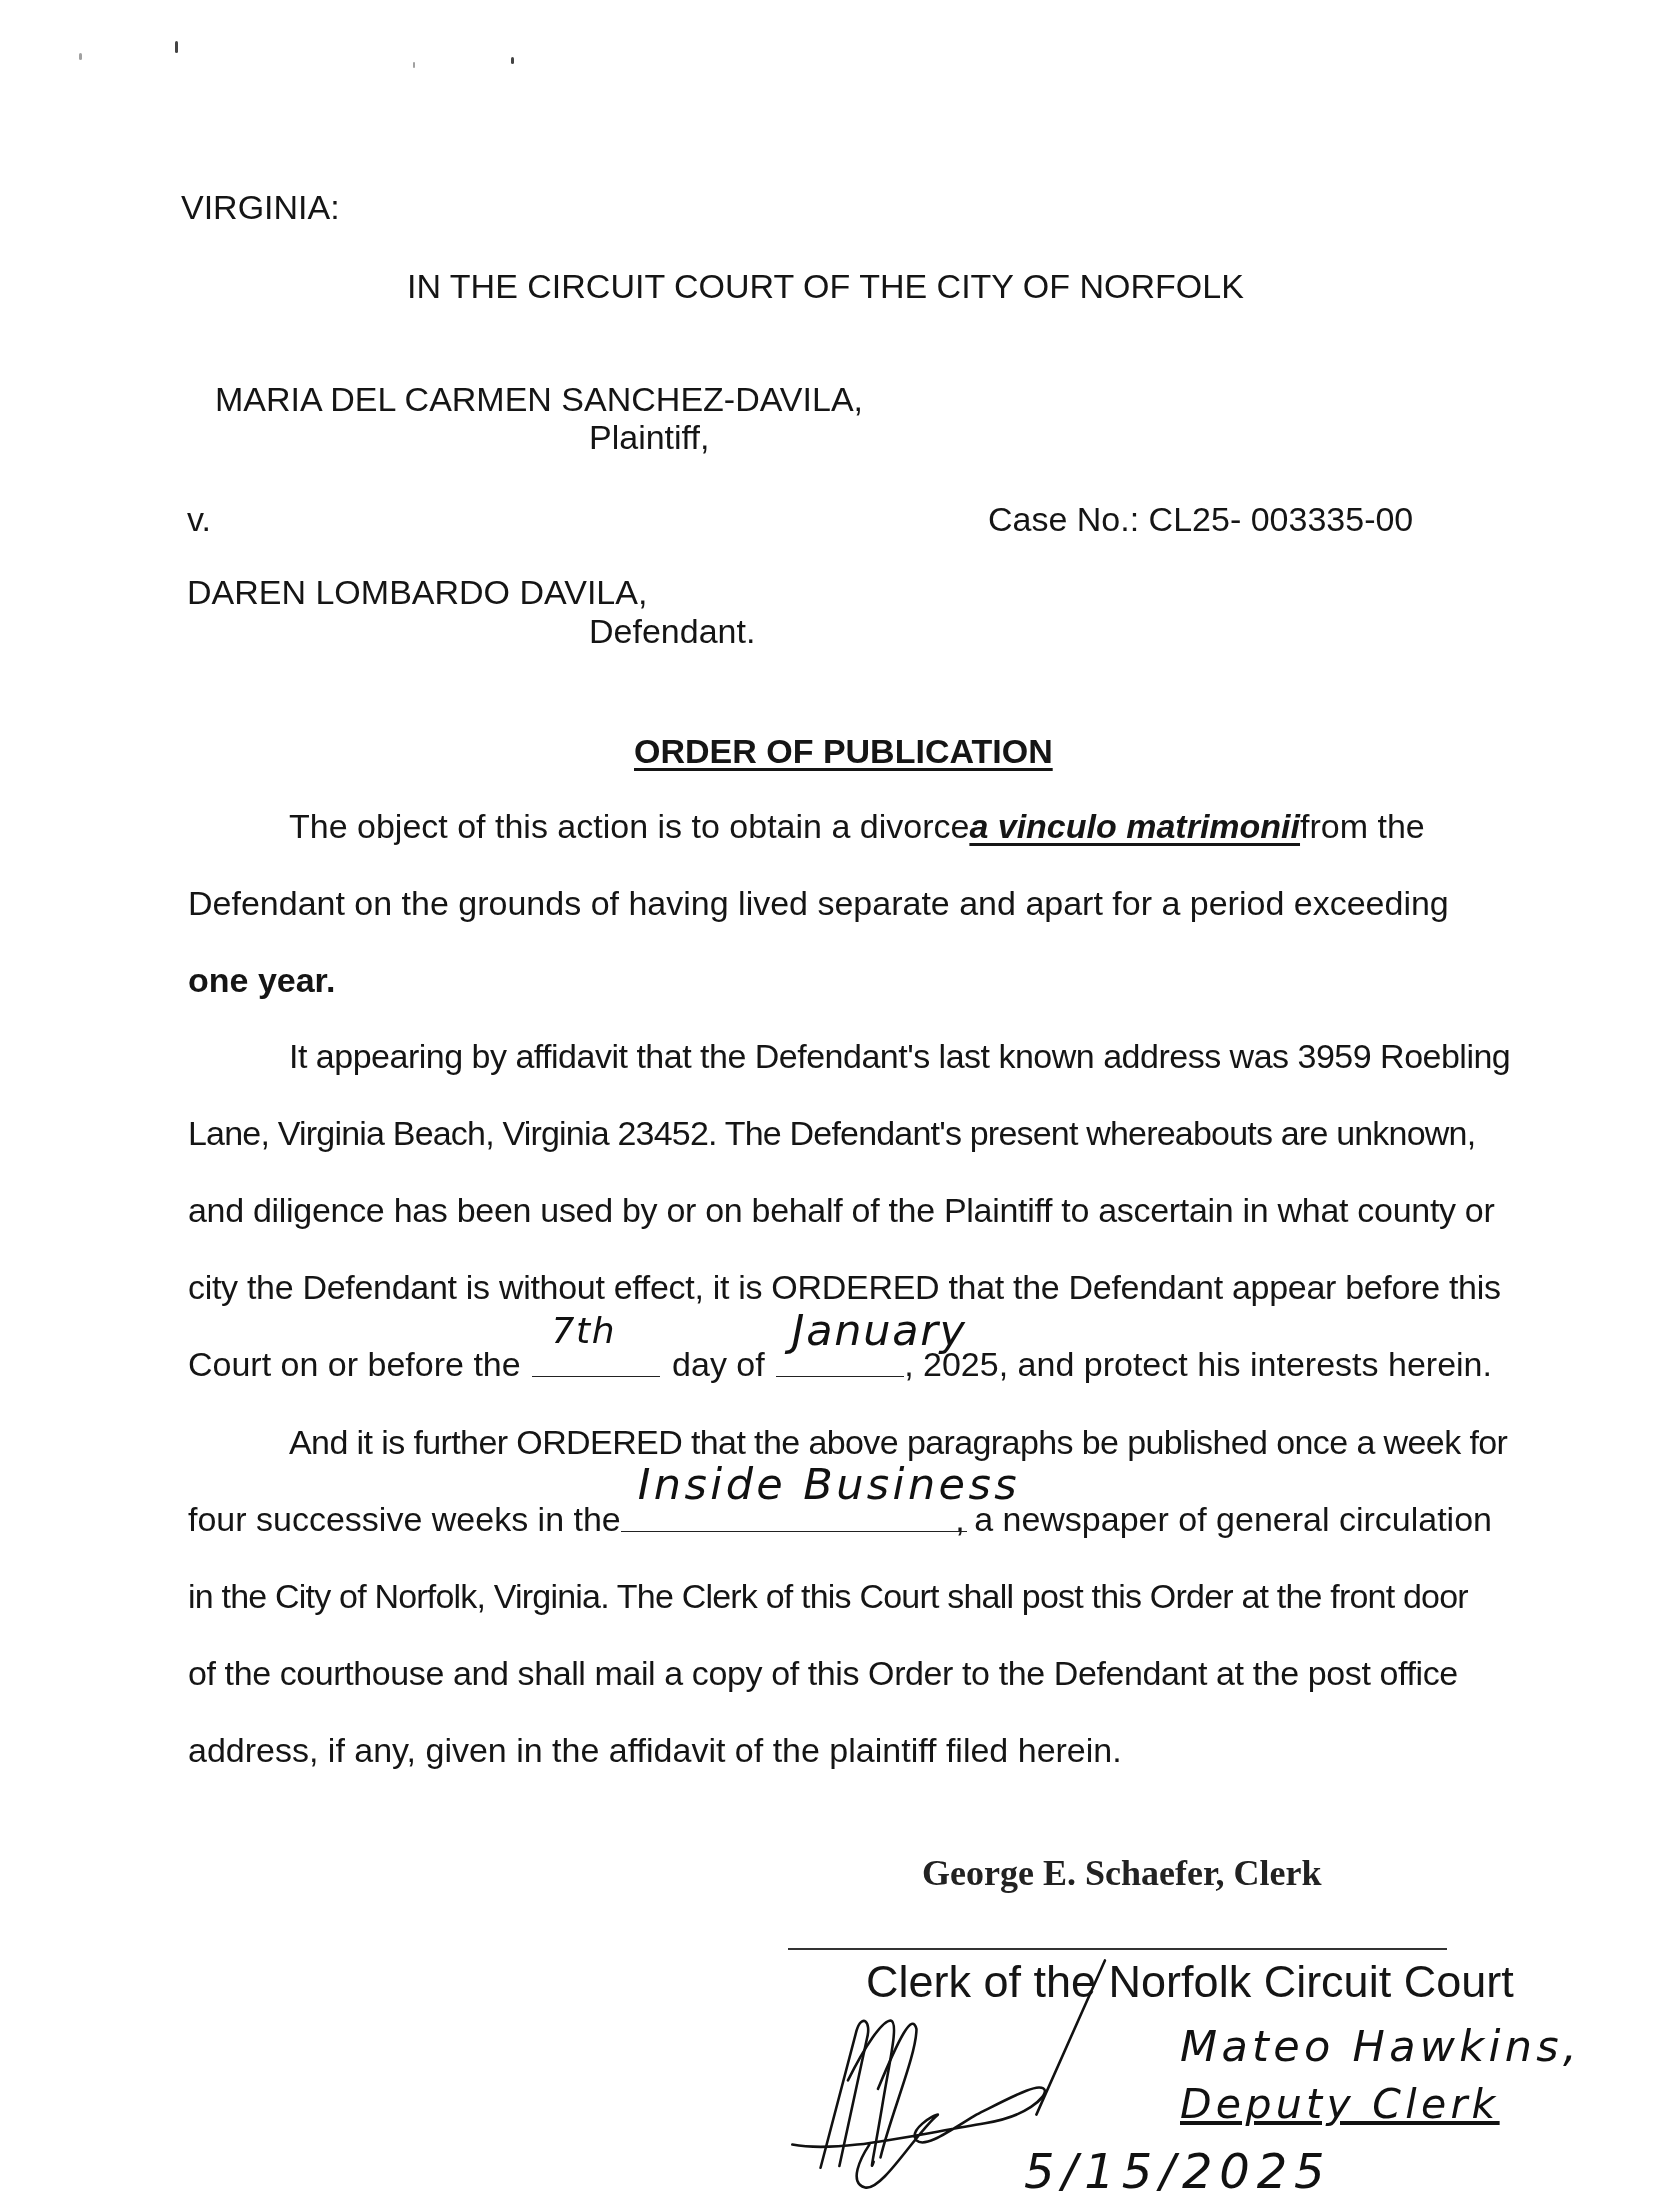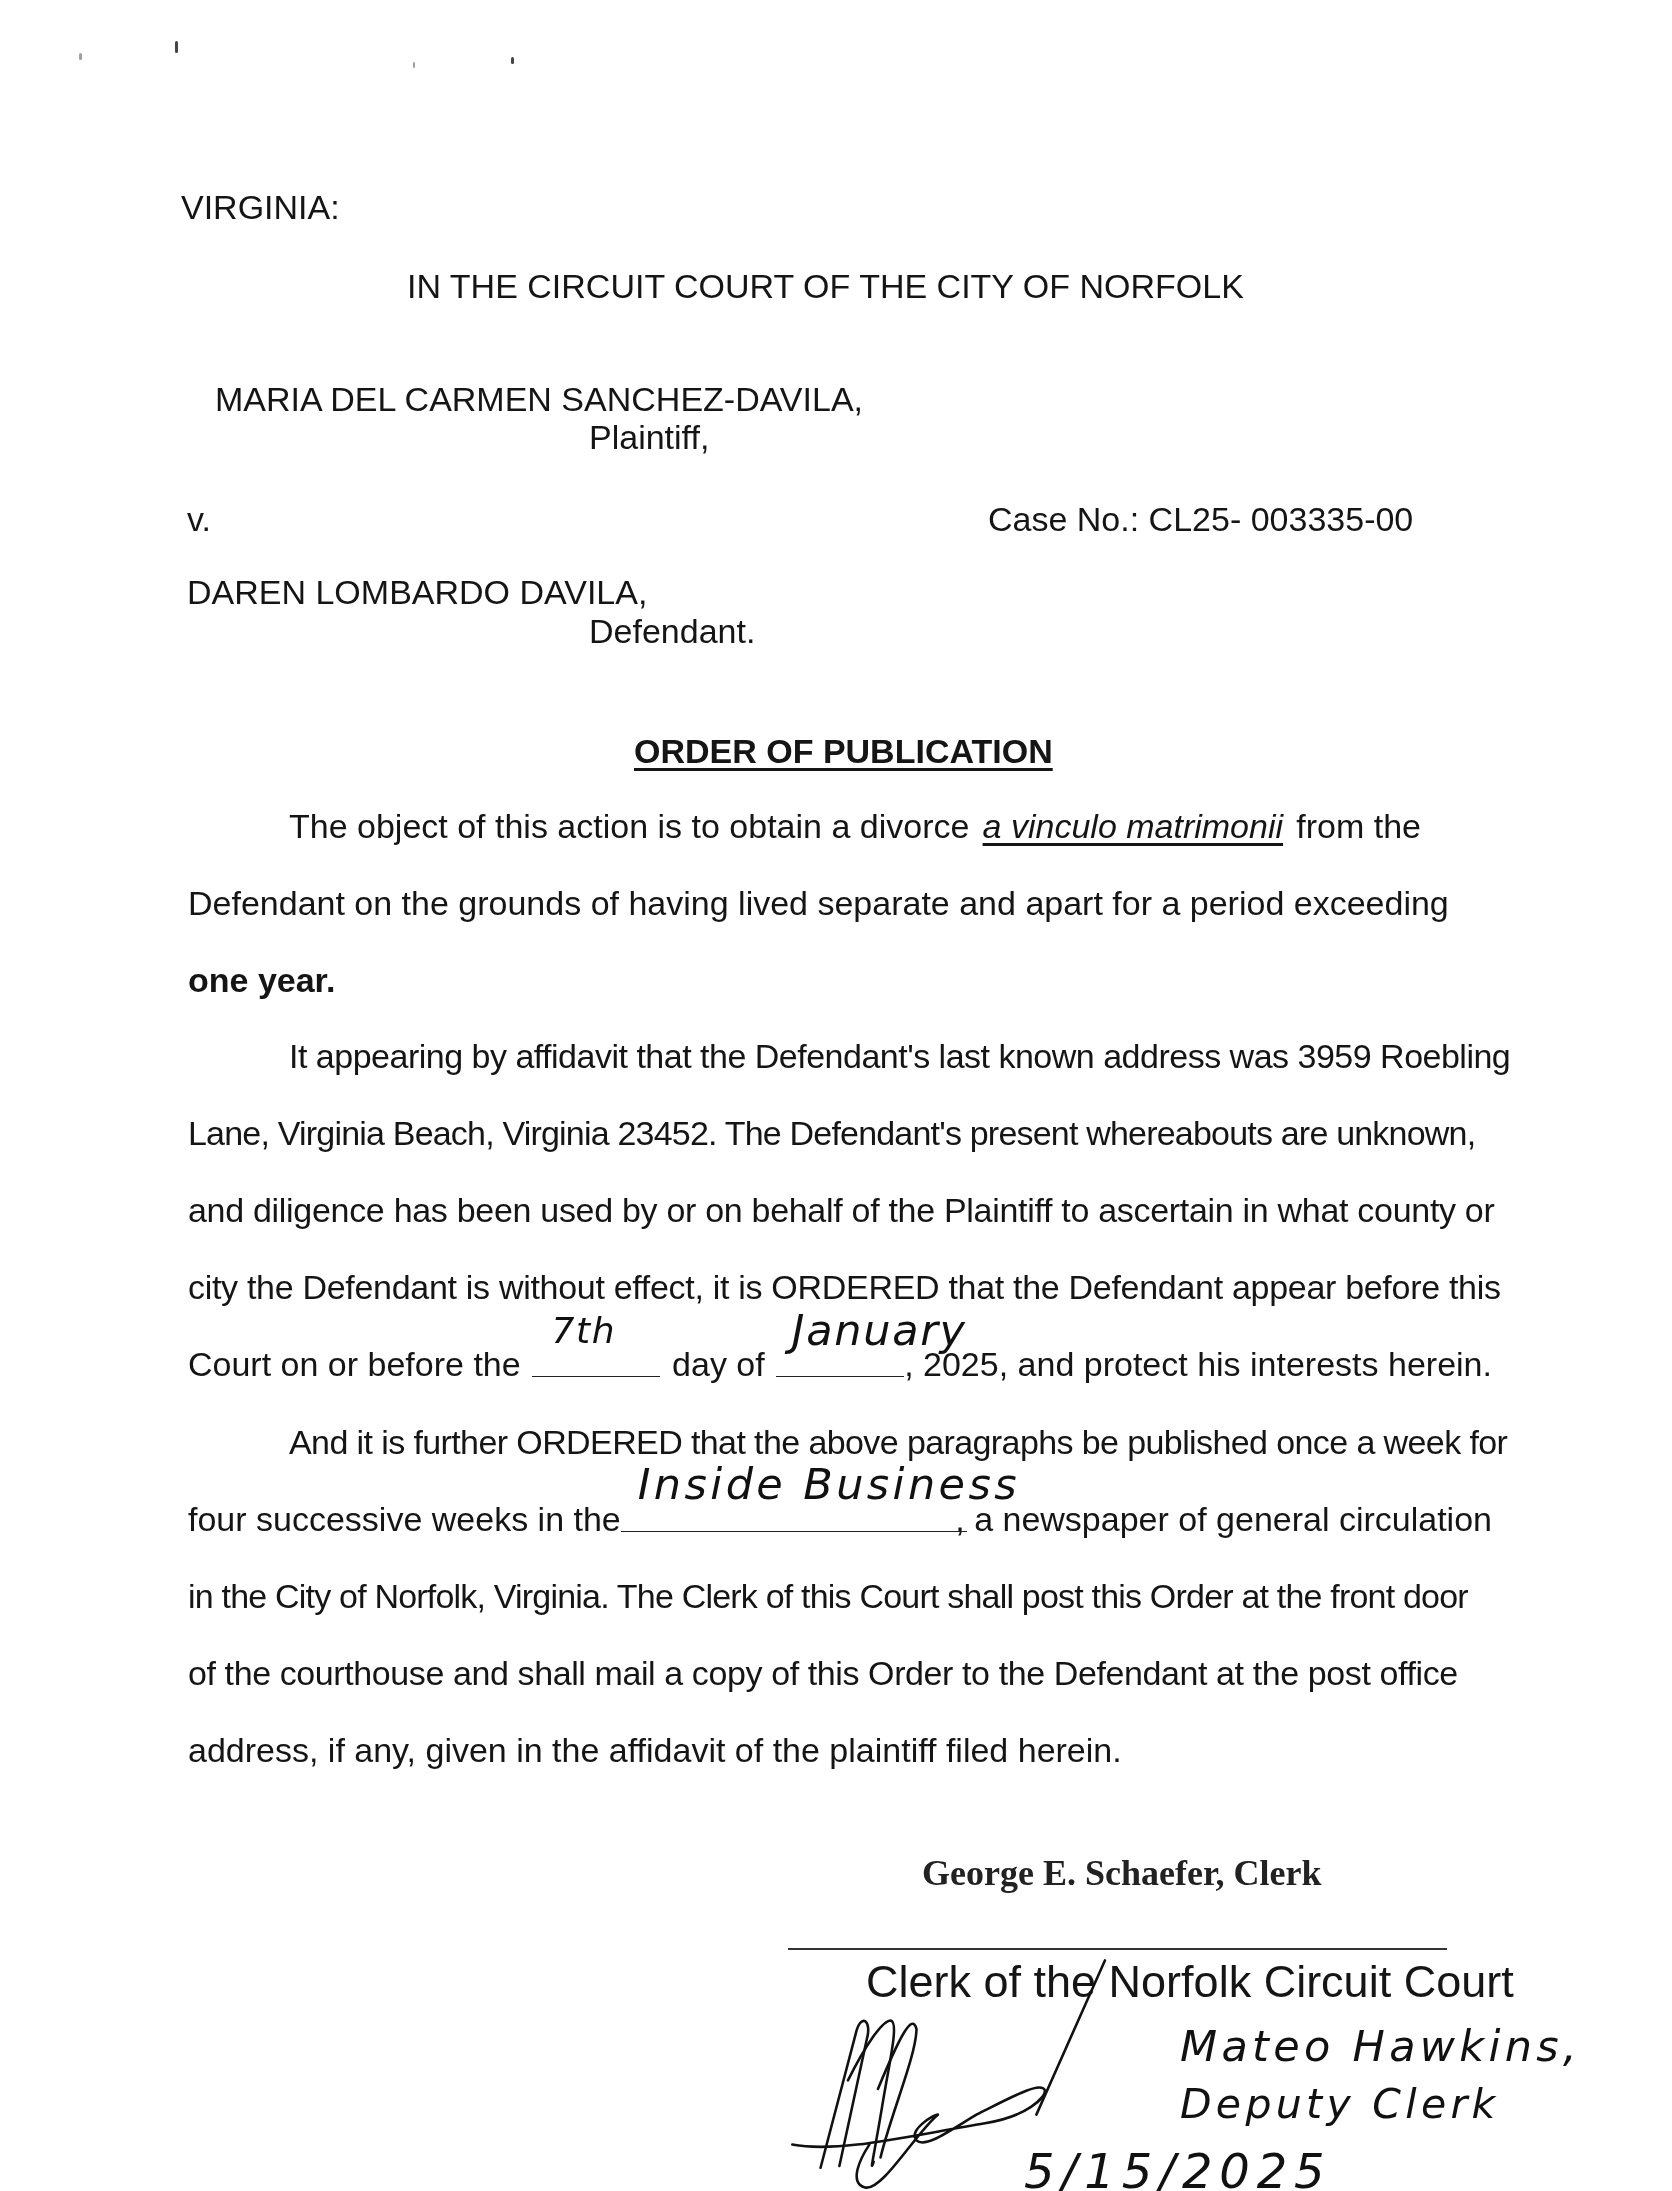--- a/index.html
+++ b/index.html
@@ -13,21 +13,21 @@
   .ln { position: absolute; white-space: nowrap; line-height: 1; }
   
   .speck { position: absolute; background: #444; border-radius: 1.7px; }
   .just {
     position: absolute; left: 188px; width: 1304px;
     text-align: justify; text-align-last: justify;
     white-space: nowrap; line-height: 1;
     display: flex; justify-content: space-between;
   }
   .bold-u { font-weight: bold; text-decoration: underline; text-decoration-thickness: 2.6px; text-underline-offset: 5.1px; }
-  .bold-i-u { font-weight: normal; font-style: italic; text-decoration: underline; text-decoration-thickness: 2.6px; text-underline-offset: 5.1px; }
+  .bold-i-u { font-weight: bold; font-style: italic; text-decoration: underline; text-decoration-thickness: 2.6px; text-underline-offset: 5.1px; }
   .blank { display: inline-block; position: relative; border-bottom: 1.7px solid #222; height: 29px; vertical-align: baseline; }
   .serif { font-family: "Liberation Serif", serif; font-weight: bold; }
   .rule { position: absolute; height: 1.7px; background: #333; }
   .handwrite {
     position: absolute; white-space: nowrap; line-height: 1;
     font-family: "DejaVu Sans", sans-serif; font-style: italic; color: #111;
     letter-spacing: 1.7px;
   }
   svg.sig { position: absolute; overflow: visible; }
 </style>
@@ -100,17 +100,17 @@
     <g fill="none" stroke="#111" stroke-width="3" stroke-linecap="round" stroke-linejoin="round">
       <path d="M38 212 L 80 52 C 86 32, 98 40, 92 62 L 60 210"></path>
       <path d="M70 110 C 90 70, 110 40, 120 40 C 130 42, 118 90, 110 140 C 100 200, 95 220, 100 205"></path>
       <path d="M105 120 C 130 60, 145 30, 150 50 C 150 80, 120 150, 108 200"></path>
       <path d="M5 185 C 60 195, 140 175, 230 160 C 280 152, 300 130, 300 122 C 296 110, 260 130, 220 150 C 190 168, 160 190, 150 180 C 140 168, 170 150, 175 150 C 150 170, 110 240, 90 235 C 70 230, 85 200, 95 185"></path>
       <path d="M290 150 L 370 -30"></path>
     </g>
   </svg>
 
   <div class="handwrite" style="left:1180px;top:2025px;font-size:43px;letter-spacing:4.3px;">Mateo Hawkins,</div>
-  <div class="handwrite" style="left:1180px;top:2084px;font-size:41px;letter-spacing:4.3px;">Deputy Clerk</div>
+  <div class="handwrite" style="left:1180px;top:2084px;font-size:41px;letter-spacing:4.3px;text-decoration:underline;">Deputy Clerk</div>
   <div class="handwrite" style="left:1024px;top:2147px;font-size:48px;letter-spacing:6.8px;">5/15/2025</div>
 
 </div>
 
 
 </body></html>

